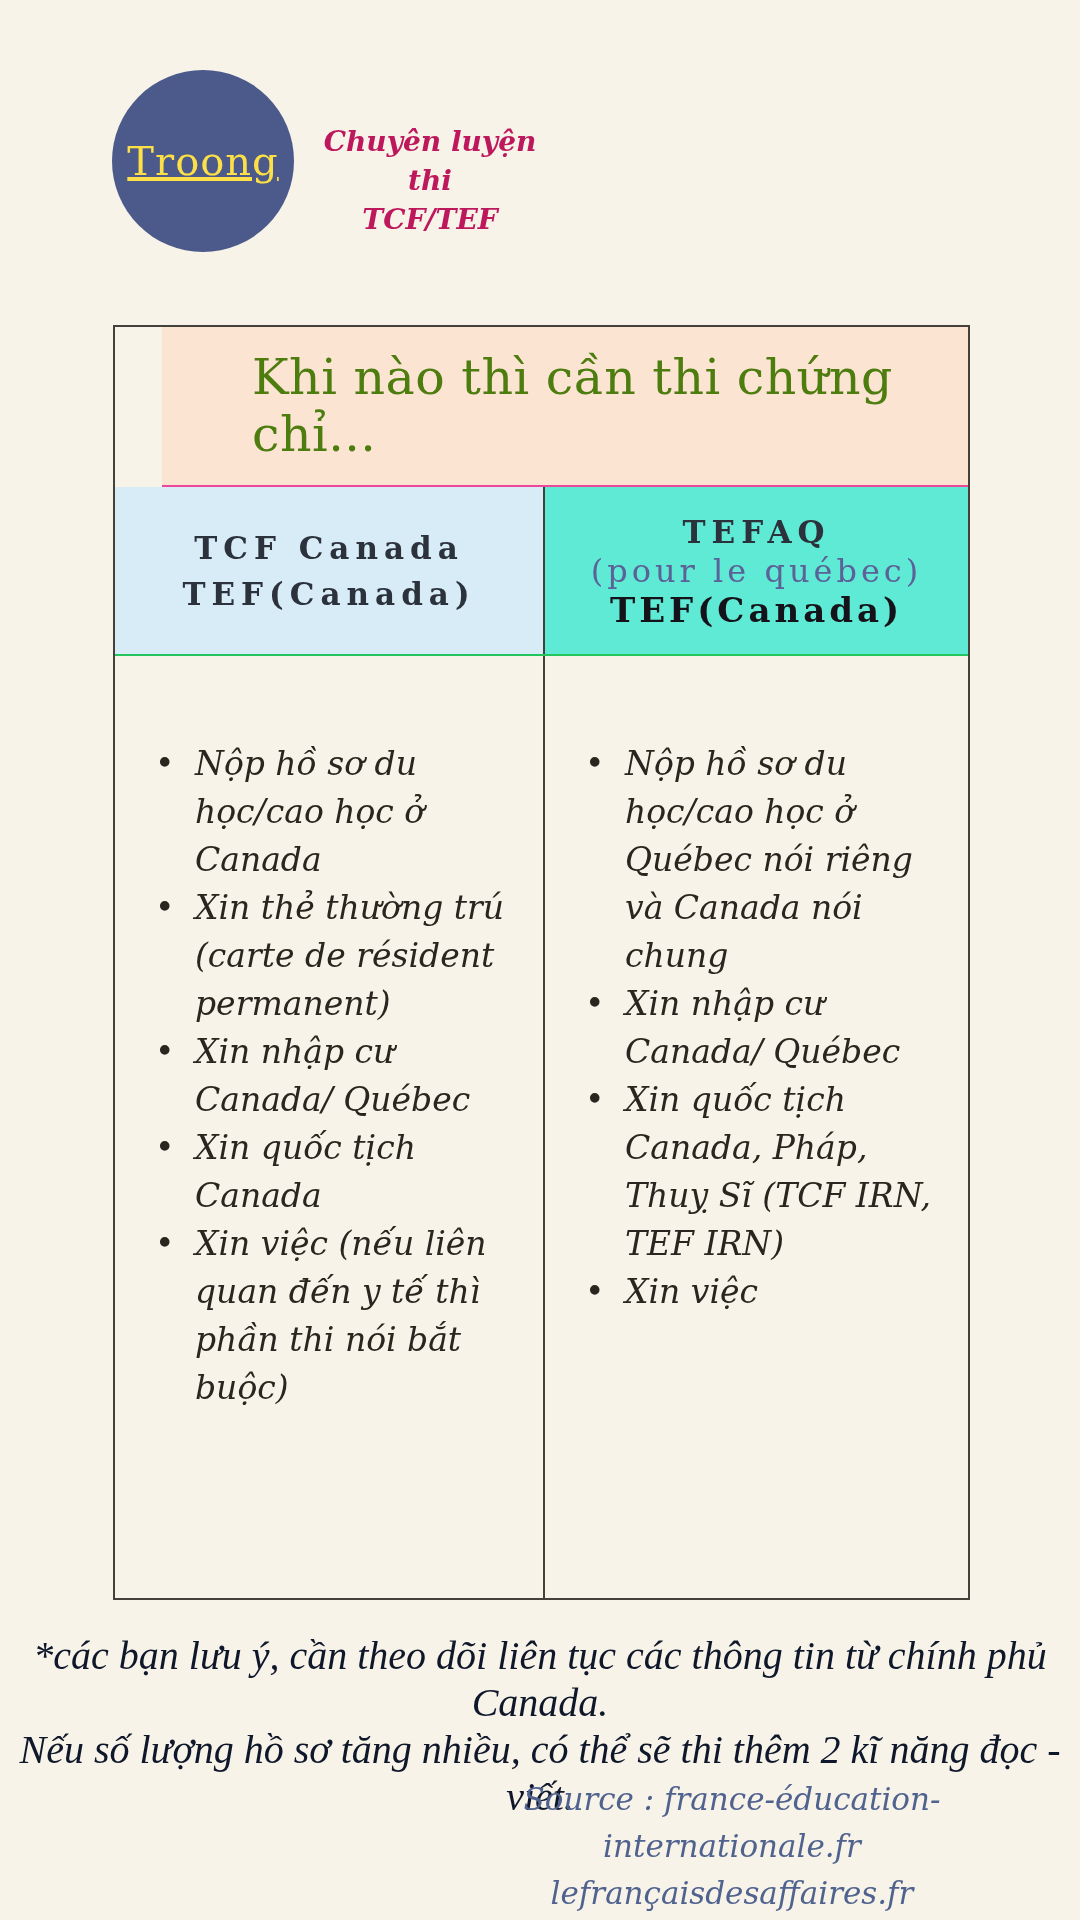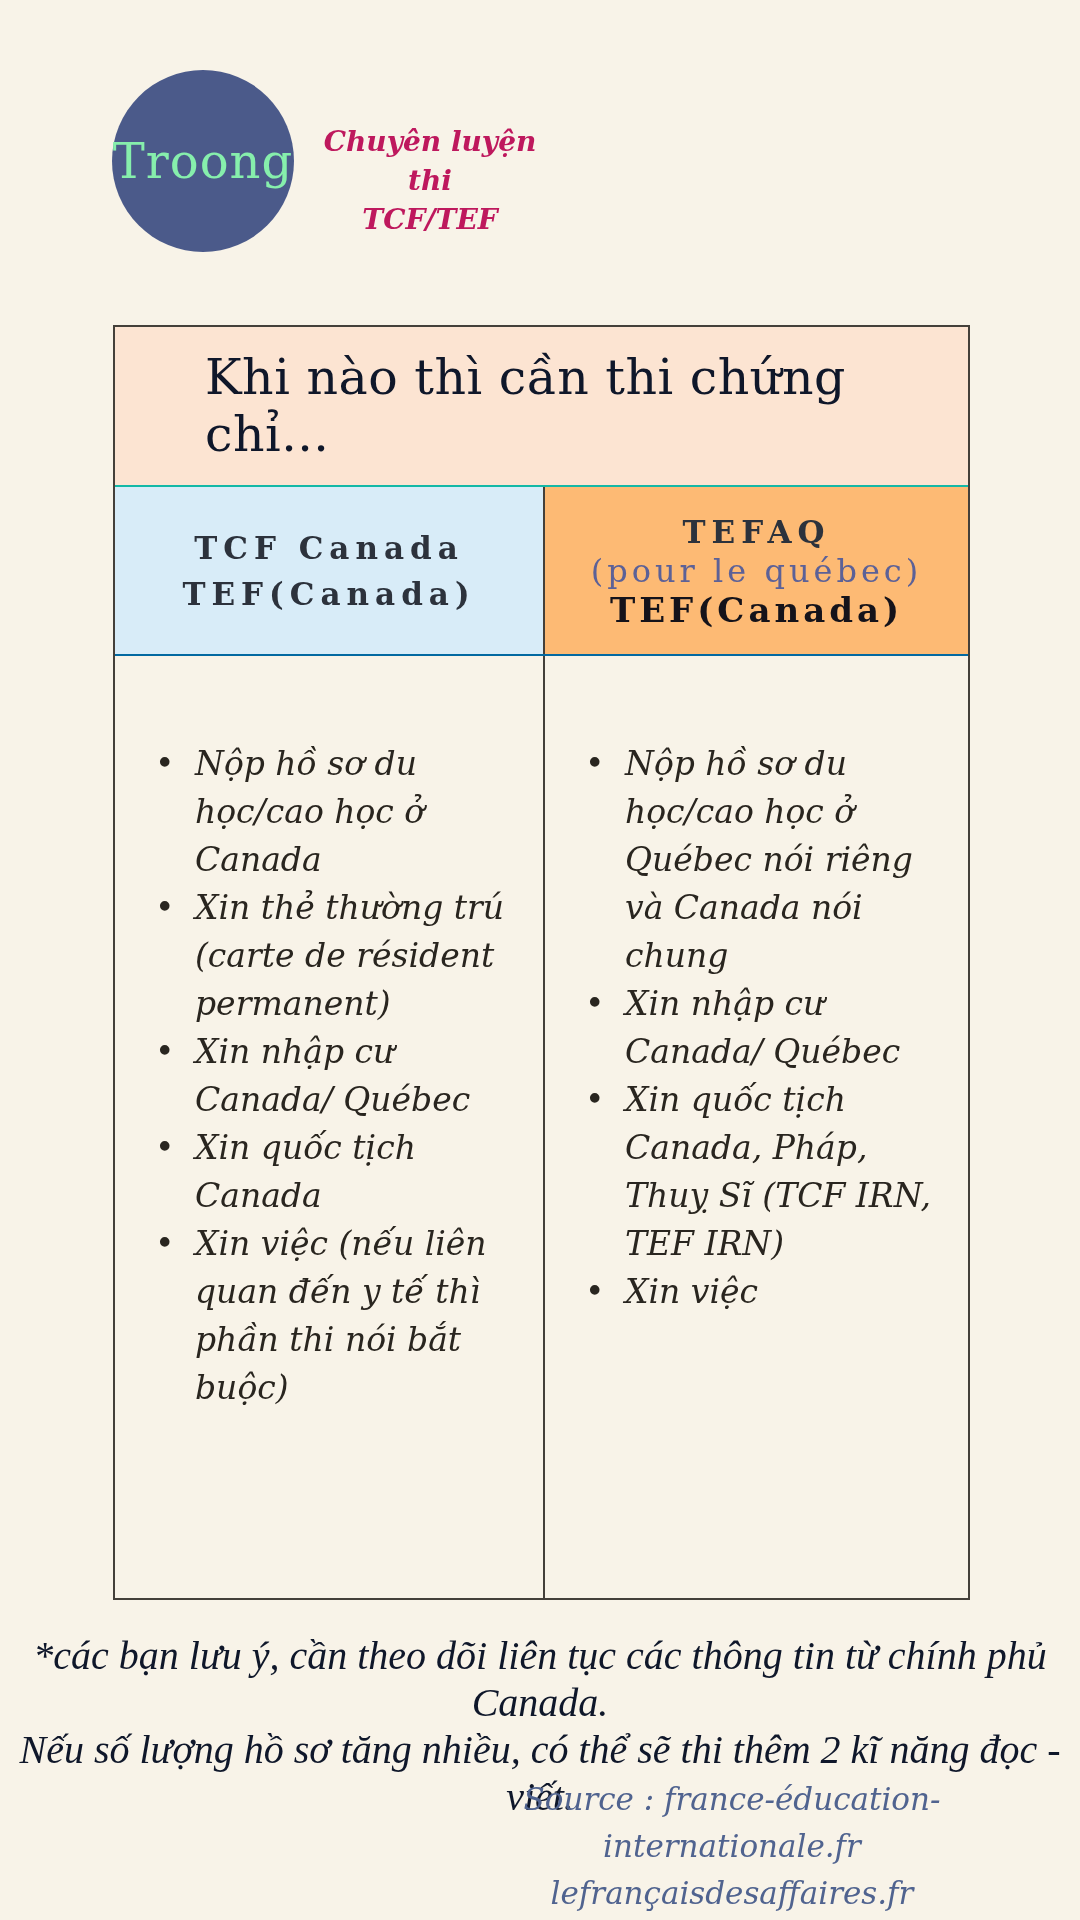--- a/index.html
+++ b/index.html
@@ -17,23 +17,24 @@
   
   .logo-circle {
     position: absolute;
     left: 112px; top: 70px;
     width: 182px; height: 182px;
     border-radius: 50%;
     background: #4b5a8a;
     display: flex; align-items: center; justify-content: center;
   }
   .logo-text {
-    color: #86efac;
-    font-size: 48px;
+    color: #fde047;
+    font-size: 40px;
     letter-spacing: 1px;
+    text-decoration: underline;
   }
   .tagline {
     position: absolute;
     left: 308px; top: 122px;
     width: 244px;
     text-align: center;
     font-style: italic;
     font-weight: bold;
     font-size: 28px;
     line-height: 39px;
@@ -43,44 +44,45 @@
   
   .infotable {
     position: absolute;
     left: 113px; top: 325px;
     width: 853px;
     border: 2px solid #44403a;
   }
   .title-row {
     height: 158px;
     background: #fce4d2;
-    border-bottom: 2px solid #14b8a6;
+    border-bottom: 2px solid #ec4899;
     display: flex;
     align-items: center;
     padding-left: 90px;
     font-size: 49px;
     letter-spacing: 0.5px;
-    color: #0f172a;
+    color: #4d7c0f;
+    margin-left: 47px;
   }
   .row { display: flex; }
   .cell-left {
     width: 430px;
     border-right: 2px solid #44403a;
     box-sizing: border-box;
   }
   .cell-right { flex: 1; box-sizing: border-box; }
 
-  .header-row { border-bottom: 2px solid #0369a1; height: 167px; }
+  .header-row { border-bottom: 2px solid #22c55e; height: 167px; }
   .header-row .cell-left {
     background: #d8ecf8;
     display: flex; flex-direction: column;
     align-items: center; justify-content: center;
   }
   .header-row .cell-right {
-    background: #fdba74;
+    background: #5eead4;
     display: flex; flex-direction: column;
     align-items: center; justify-content: center;
   }
   .hdr-line {
     font-weight: bold;
     font-size: 31px;
     line-height: 46px;
     letter-spacing: 6px;
     color: #2c323c;
     white-space: nowrap;

